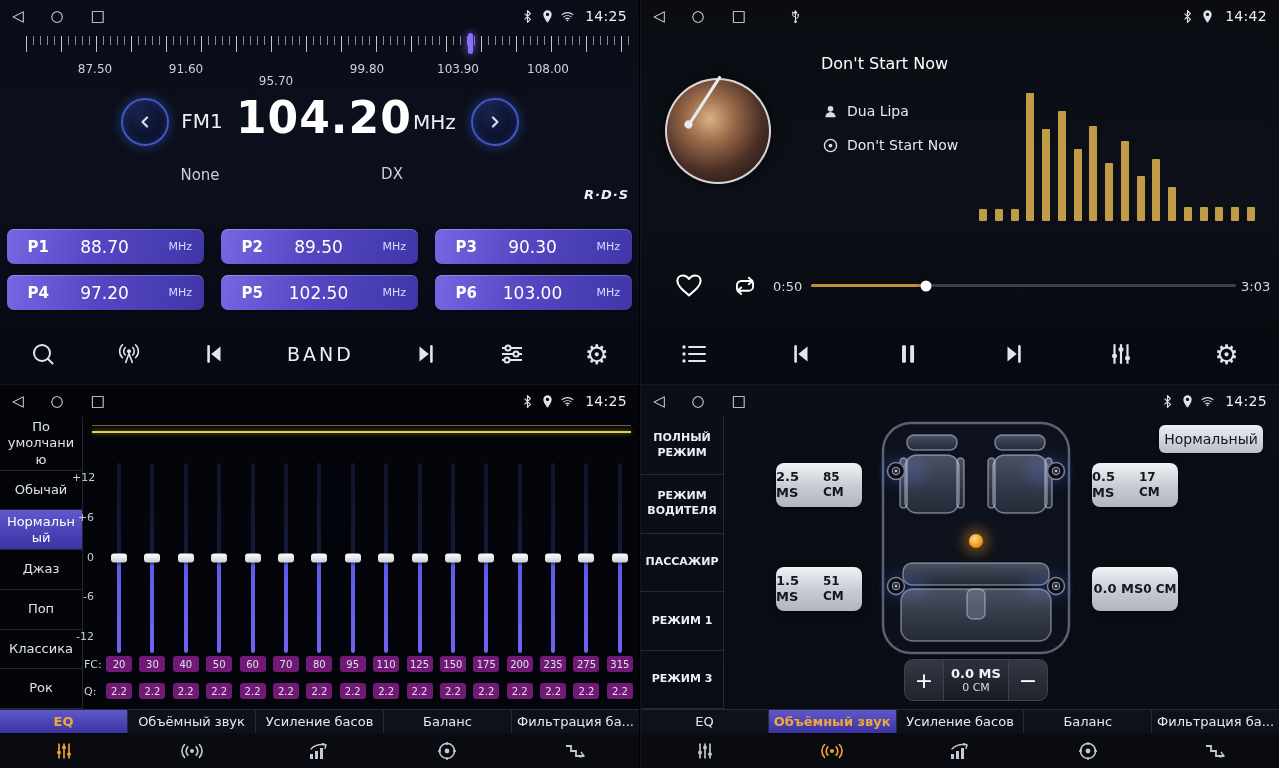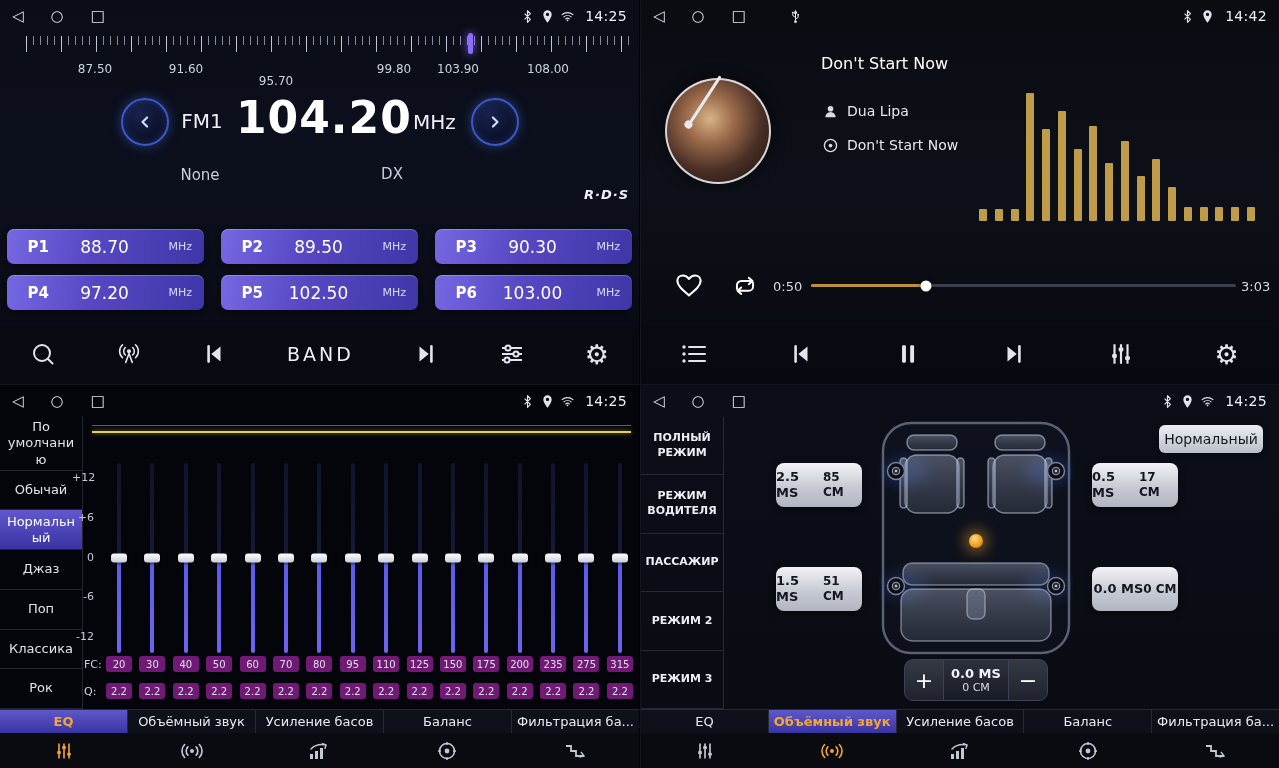--- a/index.html
+++ b/index.html
@@ -21,21 +21,21 @@
 .time{font-size:14px;margin-left:4px;letter-spacing:.3px;color:#eef0f6;}
 
 
 .fscale{position:absolute;left:26px;right:8px;top:36px;height:44px;cursor:pointer;}
 .ticks-minor{position:absolute;left:0;right:0;top:0;height:9px;background:repeating-linear-gradient(90deg,rgba(170,178,198,.75) 0 1px,transparent 1px 7px);}
 .ticks-major{position:absolute;left:0;right:0;top:0;height:16px;background:repeating-linear-gradient(90deg,rgba(205,210,224,.9) 0 1px,transparent 1px 35px);}
 .findicator{position:absolute;left:442px;top:-3px;width:5px;height:21px;border-radius:3px;background:#8a6cff;box-shadow:0 0 9px #8a6cff;}
 .flabels{position:absolute;left:0;right:0;top:26px;height:16px;font-size:12px;color:#cdd2e0;}
 .flabels span{position:absolute;transform:translateX(-50%);white-space:nowrap;}
 .flabels span:nth-child(1){left:69px;}.flabels span:nth-child(2){left:160px;}
-.flabels span:nth-child(3){left:250px;margin-top:12px;}.flabels span:nth-child(4){left:341px;margin-left:27px;}
+.flabels span:nth-child(3){left:250px;margin-top:12px;}.flabels span:nth-child(4){left:341px;}
 .flabels span:nth-child(5){left:432px;}.flabels span:nth-child(6){left:522px;}
 .arrow-btn{position:absolute;width:48px;height:48px;border-radius:50%;border:2px solid #3e57cc;background:radial-gradient(circle at 38% 32%,#18234d,#0a0f26 70%);box-shadow:0 0 12px rgba(70,110,240,.45),inset 0 0 8px rgba(90,130,255,.25);display:flex;align-items:center;justify-content:center;cursor:pointer;}
 .arrow-btn svg{width:20px;height:20px;}
 .seek-down{left:121px;top:98px;}
 .seek-up{left:471px;top:98px;}
 .band-label{position:absolute;left:176px;top:109px;width:52px;text-align:center;font-size:20px;color:#edeff6;}
 .freq-current{position:absolute;left:236px;top:92px;width:170px;text-align:center;font-size:44px;font-weight:bold;color:#fff;letter-spacing:1px;}
 .freq-unit{position:absolute;left:413px;top:110px;font-size:20px;color:#edeff6;}
 .stereo{position:absolute;left:170px;top:166px;width:60px;text-align:center;font-size:15px;color:#c9cedd;}
 .dx{position:absolute;left:372px;top:165px;width:40px;text-align:center;font-size:15px;color:#c9cedd;}
@@ -595,21 +595,21 @@
           </svg>
         <span class="time">14:25</span>
       </div>
     </div>
 
     <div class="modes">
 
     <div class="mode-item">ПОЛНЫЙ РЕЖИМ</div>
         <div class="mode-item">РЕЖИМ ВОДИТЕЛЯ</div>
         <div class="mode-item">ПАССАЖИР</div>
-        <div class="mode-item">РЕЖИМ 2</div>
+        <div class="mode-item">РЕЖИМ 1</div>
         <div class="mode-item">РЕЖИМ 3</div>
       </div>
 
     <div class="profile-btn">Нормальный</div>
 
     <div class="delay-box dfl">
       <span class="ms">2.5 MS</span>
       <span class="cm">85 CM</span>
     </div>
     <div class="delay-box dfr">

